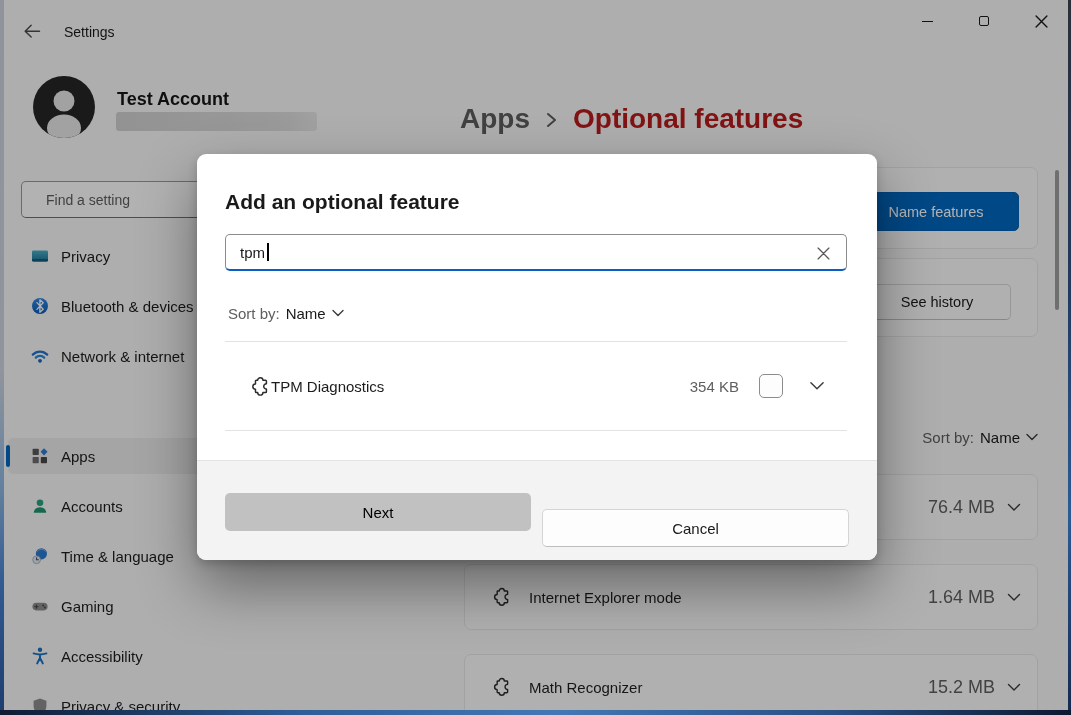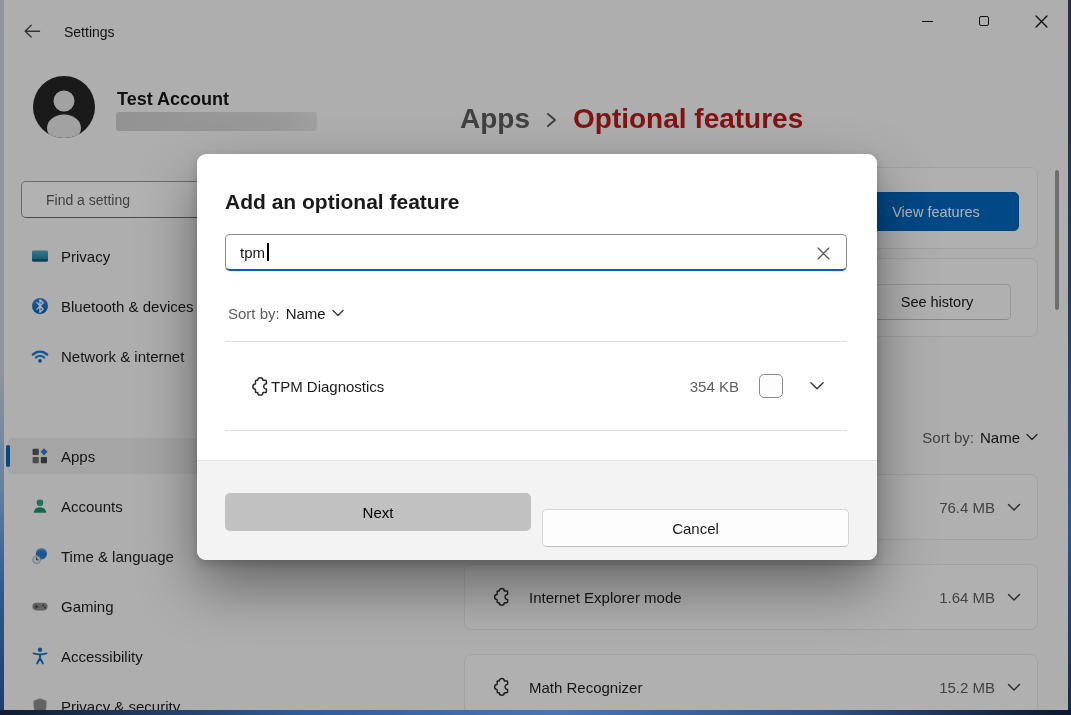--- a/index.html
+++ b/index.html
@@ -49,21 +49,21 @@
   .btn-history { left:398px; top:25px; width:148px; height:36px; }
 
   .bg-sort { position:absolute; left:840px; top:424px; width:198px; height:26px; display:flex; align-items:center; justify-content:flex-end; gap:6px; }
   .sort-label { font-size:15px; color:#5e5e5e; }
   .sort-value { font-size:15px; color:#191919; }
 
   .feat-row { position:absolute; left:464px; width:574px; height:66px; background:#fcfcfc; border:1px solid #e9e9e9;
       border-radius:7px; display:flex; align-items:center; }
   .feat-row .puzzle { margin-left:25px; flex:0 0 auto; }
   .feat-row .fname { margin-left:17px; font-size:15px; color:#1f1f1f; }
-  .feat-row .fsize { margin-left:auto; font-size:15px; color:#5f5f5f; }
+  .feat-row .fsize { margin-left:auto; font-size:18px; color:#5f5f5f; }
   .feat-row .fchev { margin-left:12px; margin-right:16px; display:flex; }
 
   .scroll-thumb { position:absolute; left:1055px; top:170px; width:4px; height:140px; border-radius:2px; background:#9f9f9f; }
 
   
   .scrim { position:absolute; inset:0; background:rgba(0,0,0,0.30); z-index:100; }
 
   
   .dialog { position:absolute; left:197px; top:154px; width:680px; height:406px; background:#ffffff; border-radius:9px;
       box-shadow:0 26px 58px rgba(0,0,0,0.42), 0 4px 10px rgba(0,0,0,0.18); z-index:200; overflow:hidden; }
@@ -238,21 +238,21 @@
       <span class="crumb-parent">Apps</span>
       <span class="crumb-sep">
         <svg width="11" height="18" viewBox="0 0 11 18">
             <path d="M2 3 L9 9 L2 15" fill="none" stroke="#5d5d5d" stroke-width="2" stroke-linecap="round" stroke-linejoin="round"></path>
           </svg>
       </span>
       <span class="crumb-current">Optional features</span>
     </div>
 
     <div class="card card1">
-      <div class="btn-accent btn-view">View features</div>
+      <div class="btn-accent btn-view">Name features</div>
     </div>
     <div class="card card2">
       <div class="btn-light btn-history">See history</div>
     </div>
 
     <div class="bg-sort">
       <span class="sort-label">Sort by:</span>
       <span class="sort-value">Name</span>
       <svg width="12" height="8" viewBox="0 0 12 8">
           <path d="M1 1.5 L6 6.5 L11 1.5" fill="none" stroke="#3b3b3b" stroke-width="1.4" stroke-linecap="round" stroke-linejoin="round"></path>

